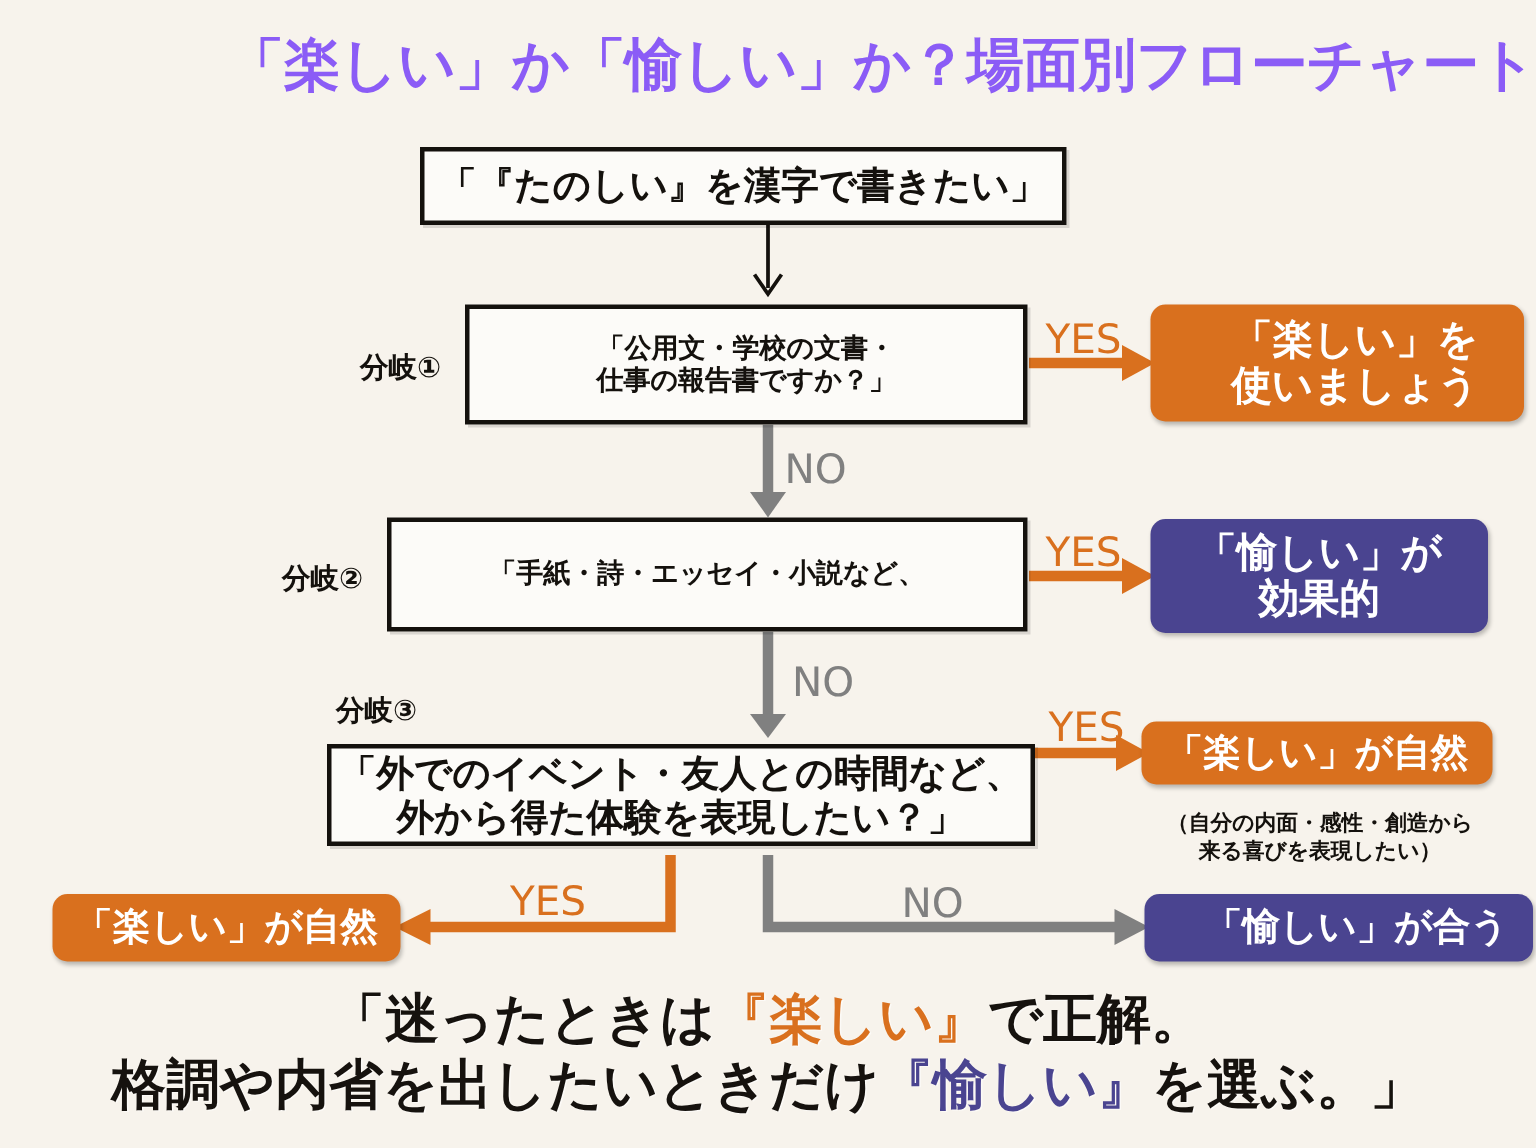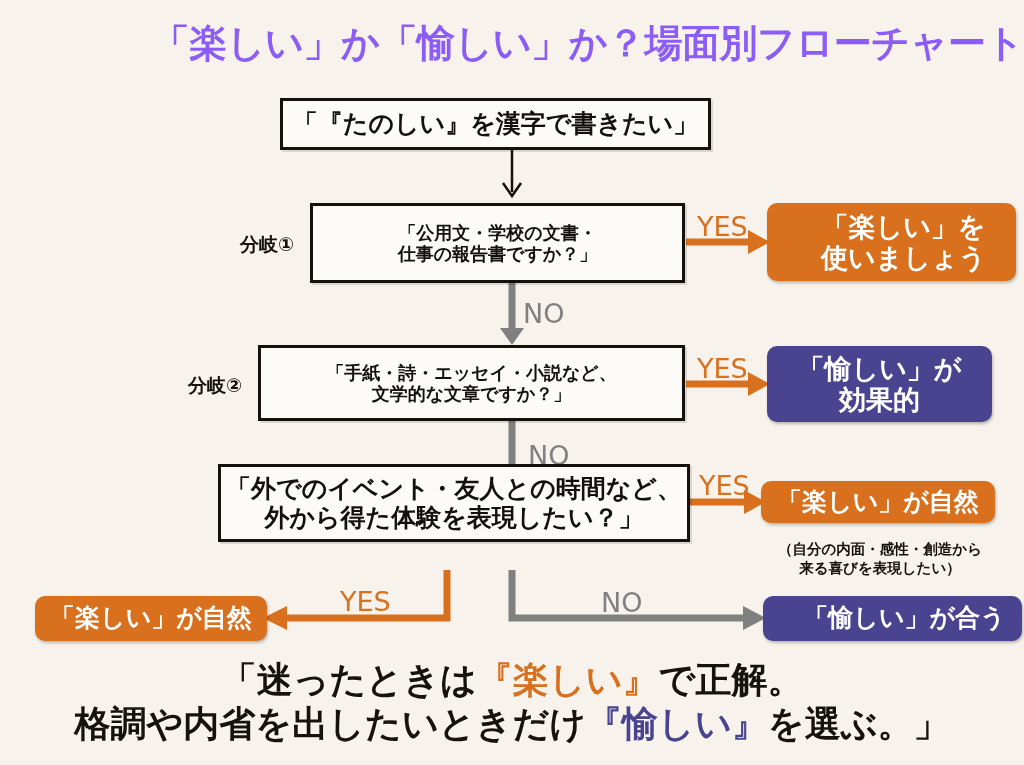--- a/index.html
+++ b/index.html
@@ -29,21 +29,21 @@
     box-sizing:border-box;
     display:flex;align-items:center;justify-content:center;
     text-align:center;
     font-weight:bold;color:#14110D;
     line-height:1.18;
     box-shadow:2px 2px 0 rgba(0,0,0,0.12);
   }
   #box-start{left:280px;top:98px;width:431px;height:52px;font-size:25px;}
   #box-q1{left:310px;top:203px;width:375px;height:80px;font-size:18px;}
   #box-q2{left:258px;top:345px;width:427px;height:76px;font-size:18px;}
-  #box-q3{left:218px;top:464px;width:472px;height:78px;font-size:25px;}
+  #box-q3{left:218px;top:496px;width:472px;height:68px;font-size:25px;}
 
   
   .branch-label{
     position:absolute;font-size:19px;font-weight:bold;color:#14110D;
     white-space:nowrap;
   }
   #lbl-b1{left:240px;top:232px;}
   #lbl-b2{left:188px;top:373px;}
   #lbl-b3{left:224px;top:461px;}
 
@@ -165,21 +165,20 @@
     <span>
       <span>「楽しい」を</span><br>
       <span>使いましょう</span>
     </span>
   </div>
 
   <div class="branch-label" id="lbl-b2">分岐②</div>
   <div class="qbox" id="box-q2">
     <span>
       <span>「手紙・詩・エッセイ・小説など、</span><br>
-      <span>文学的な文章ですか？」</span>
     </span>
   </div>
   <div class="edge-text yes" id="t-yes2">YES</div>
   <div class="edge-text no" id="t-no2">NO</div>
   <div class="pill purple" id="pill-r2">
     <span>
       <span>「愉しい」が</span><br>
       <span>効果的</span>
     </span>
   </div>

